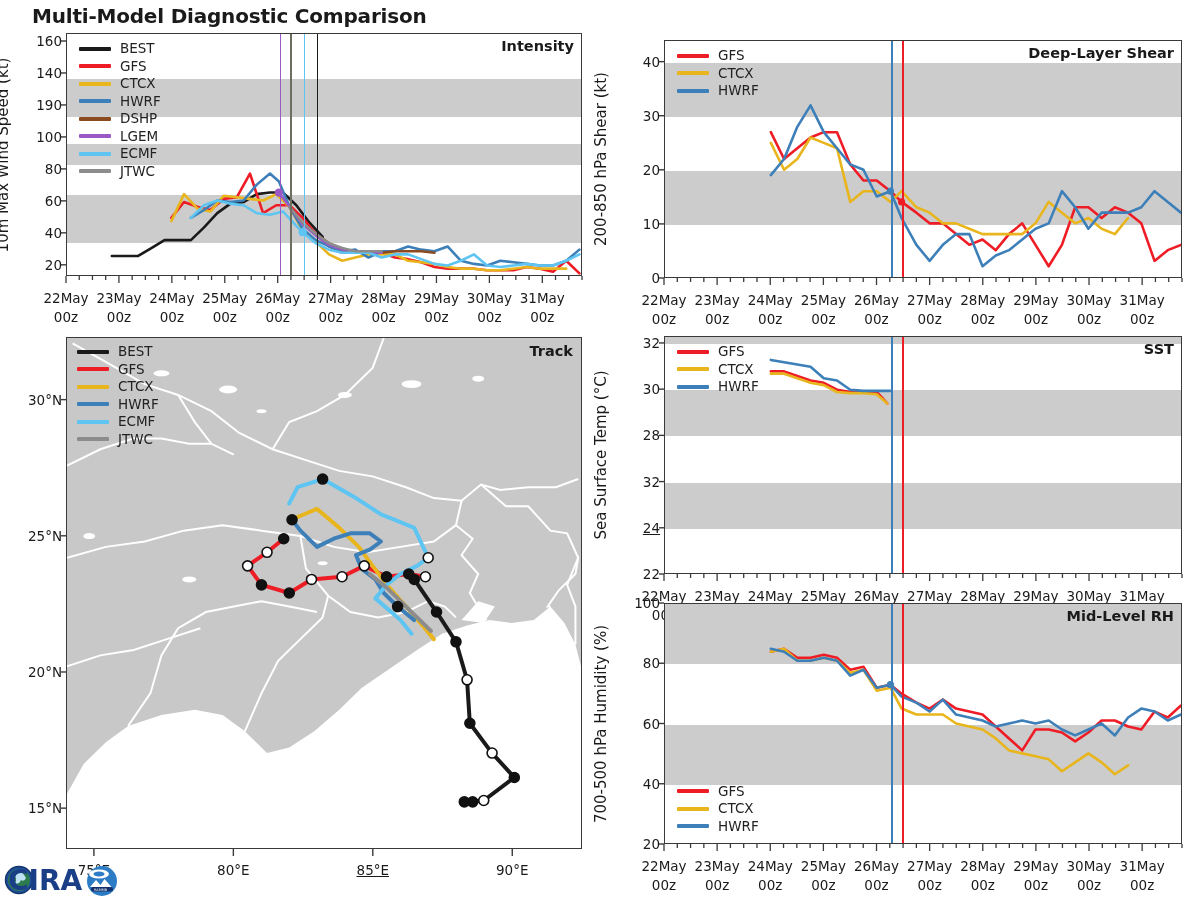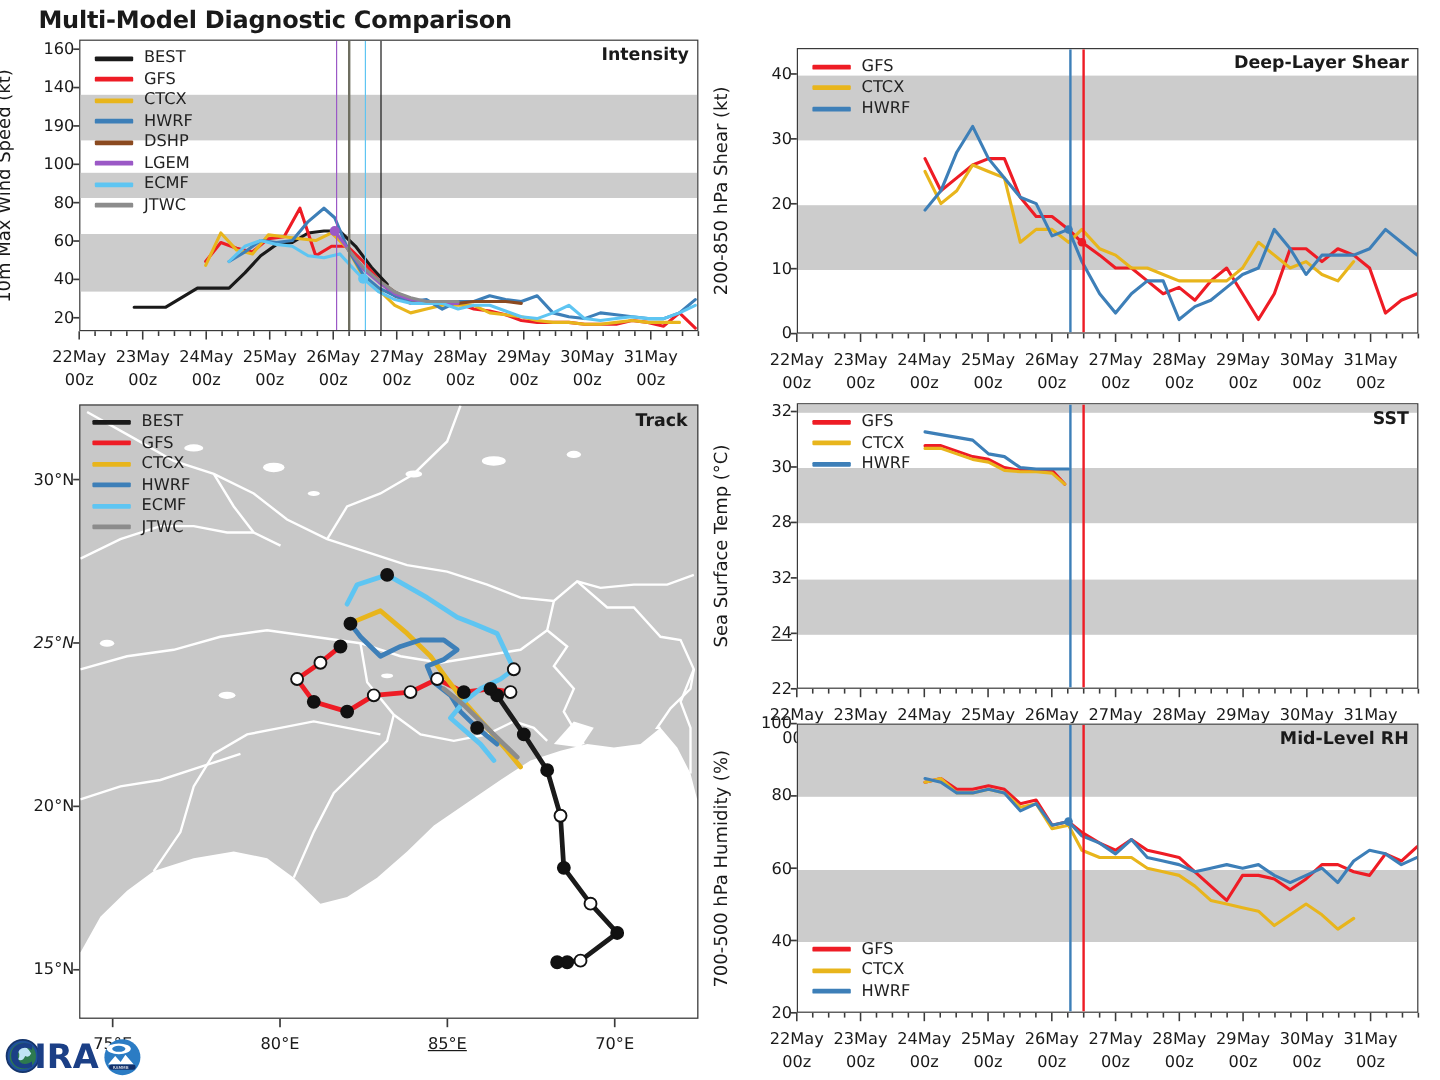--- a/index.html
+++ b/index.html
@@ -583,26 +583,26 @@
               <span class="leglabel">ECMF</span>
             </div>
             <div class="legrow">
               <span class="legswatch" style="background: rgb(140, 140, 140);"></span>
               <span class="leglabel">JTWC</span>
             </div>
           </div>
         </div>
         <div class="tick-lbl ylbl" style="left: -60px; width: 56px; top: 471.149px;">15°N</div>
         <div class="tick-lbl ylbl" style="left: -60px; width: 56px; top: 334.979px;">20°N</div>
-        <div class="tick-lbl ylbl" style="left: -60px; width: 56px; top: 198.809px; font-style: italic;">25°N</div>
+        <div class="tick-lbl ylbl" style="left: -60px; width: 56px; top: 198.809px;">25°N</div>
         <div class="tick-lbl ylbl" style="left: -60px; width: 56px; top: 62.6383px;">30°N</div>
         <div class="tick-lbl xlbl" style="left: 27.8919px; top: 525px;">75°E</div>
         <div class="tick-lbl xlbl" style="left: 167.351px; top: 525px;">80°E</div>
         <div class="tick-lbl xlbl" style="left: 306.811px; top: 525px; text-decoration: underline;">85°E</div>
-        <div class="tick-lbl xlbl" style="left: 446.27px; top: 525px;">70°E</div>
+        <div class="tick-lbl xlbl" style="left: 446.27px; top: 525px;">90°E</div>
         <svg class="axis-svg" style="left: -12px; top: -6px; width: 540px; height: 542px;">
           <line x1="7" x2="12" y1="477.1489361702128" y2="477.1489361702128" stroke="#3a3a3a" stroke-width="1.4"></line>
           <line x1="7" x2="12" y1="340.97872340425533" y2="340.97872340425533" stroke="#3a3a3a" stroke-width="1.4"></line>
           <line x1="7" x2="12" y1="204.80851063829783" y2="204.80851063829783" stroke="#3a3a3a" stroke-width="1.4"></line>
           <line x1="7" x2="12" y1="68.63829787234033" y2="68.63829787234033" stroke="#3a3a3a" stroke-width="1.4"></line>
           <line x1="39.891891891891895" x2="39.891891891891895" y1="518" y2="525" stroke="#3a3a3a" stroke-width="1.4"></line>
           <line x1="179.35135135135135" x2="179.35135135135135" y1="518" y2="525" stroke="#3a3a3a" stroke-width="1.4"></line>
           <line x1="318.81081081081084" x2="318.81081081081084" y1="518" y2="525" stroke="#3a3a3a" stroke-width="1.4"></line>
           <line x1="458.2702702702703" x2="458.2702702702703" y1="518" y2="525" stroke="#3a3a3a" stroke-width="1.4"></line>
         </svg>

